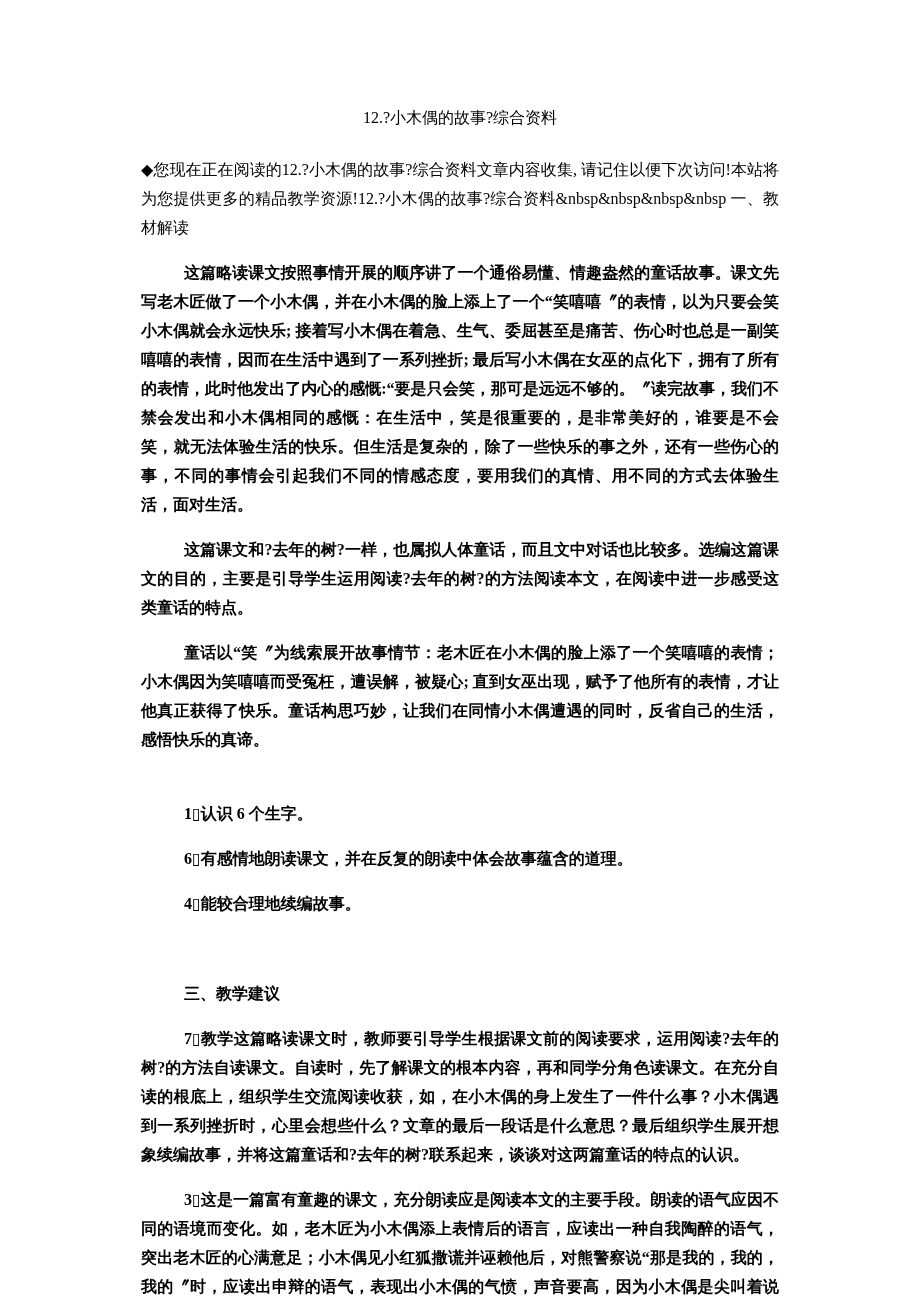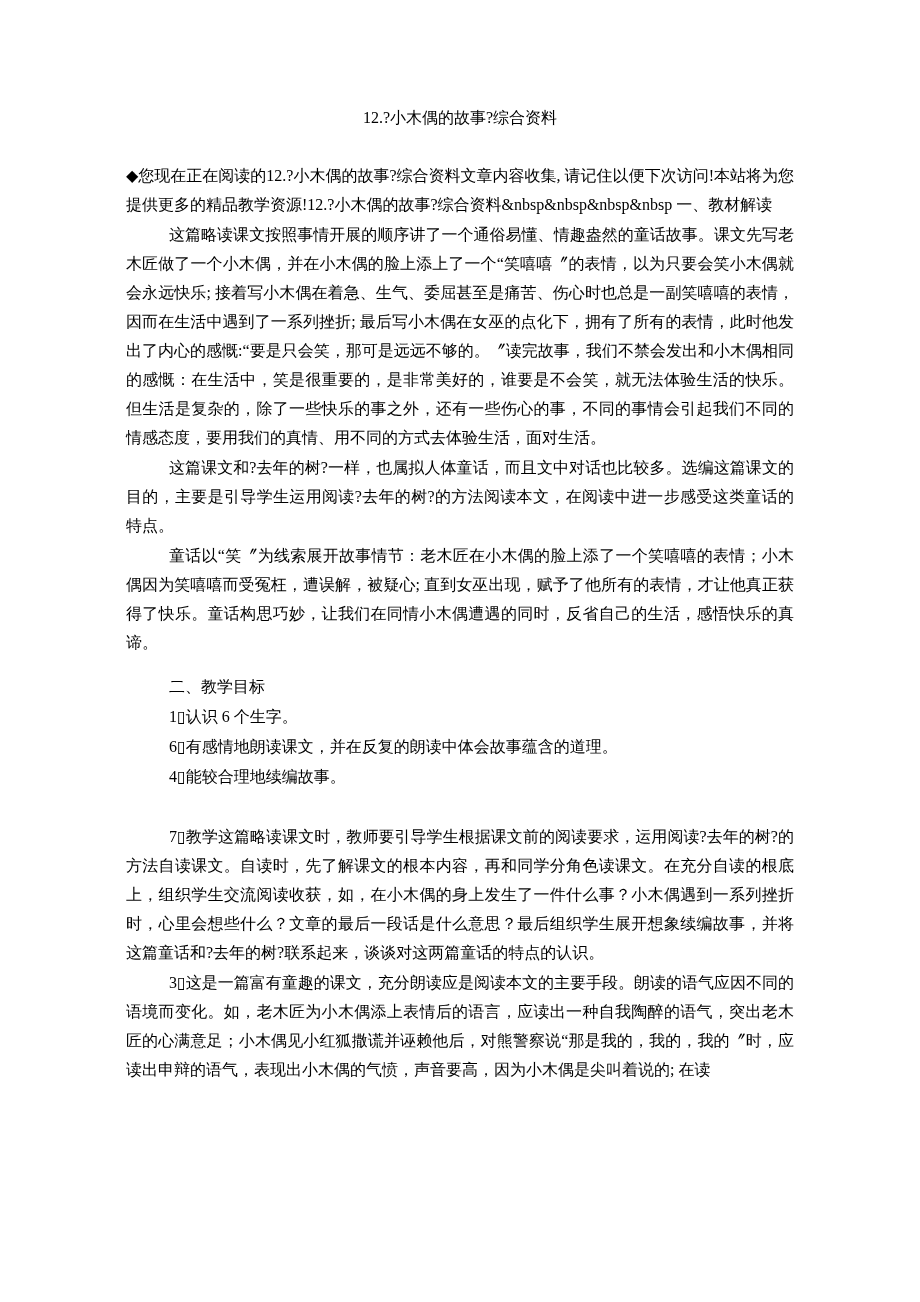--- a/index.html
+++ b/index.html
@@ -11,34 +11,35 @@
     height: 1302px;
     background: #ffffff;
     color: #000000;
     font-family: "Liberation Serif", "DejaVu Serif", serif;
     overflow: hidden;
   }
   .page {
     padding: 103px 125px 0 125px;
   }
   .title {
-    margin: 0 0 29px 0;
+    margin: 0 0 23px 0;
     font-size: 16px;
     font-weight: 400;
     line-height: 29px;
     text-align: center;
   }
   .para {
-    margin: 1px;
+    margin: 16px;
     font-size: 16px;
     line-height: 29px;
     text-align: justify;
   }
   .indent {
     text-indent: 43px;
+    font-weight: bold;
   }
   .spacer-sm { height: 13px; }
   .spacer-lg { height: 29px; }
 </style>
 </head>
 <body>
 
 <div class="page">
 
   <p class="title">12.?小木偶的故事?综合资料</p>
@@ -46,30 +47,30 @@
   <p class="para">◆您现在正在阅读的12.?小木偶的故事?综合资料文章内容收集, 请记住以便下次访问!本站将为您提供更多的精品教学资源!12.?小木偶的故事?综合资料&amp;nbsp&amp;nbsp&amp;nbsp&amp;nbsp 一、教材解读</p>
 
   <p class="para indent">这篇略读课文按照事情开展的顺序讲了一个通俗易懂、情趣盎然的童话故事。课文先写老木匠做了一个小木偶，并在小木偶的脸上添上了一个“笑嘻嘻〞的表情，以为只要会笑小木偶就会永远快乐; 接着写小木偶在着急、生气、委屈甚至是痛苦、伤心时也总是一副笑嘻嘻的表情，因而在生活中遇到了一系列挫折; 最后写小木偶在女巫的点化下，拥有了所有的表情，此时他发出了内心的感慨:“要是只会笑，那可是远远不够的。〞读完故事，我们不禁会发出和小木偶相同的感慨：在生活中，笑是很重要的，是非常美好的，谁要是不会笑，就无法体验生活的快乐。但生活是复杂的，除了一些快乐的事之外，还有一些伤心的事，不同的事情会引起我们不同的情感态度，要用我们的真情、用不同的方式去体验生活，面对生活。</p>
 
   <p class="para indent">这篇课文和?去年的树?一样，也属拟人体童话，而且文中对话也比较多。选编这篇课文的目的，主要是引导学生运用阅读?去年的树?的方法阅读本文，在阅读中进一步感受这类童话的特点。</p>
 
   <p class="para indent">童话以“笑〞为线索展开故事情节：老木匠在小木偶的脸上添了一个笑嘻嘻的表情；小木偶因为笑嘻嘻而受冤枉，遭误解，被疑心; 直到女巫出现，赋予了他所有的表情，才让他真正获得了快乐。童话构思巧妙，让我们在同情小木偶遭遇的同时，反省自己的生活，感悟快乐的真谛。</p>
 
   <div class="spacer-sm"></div>
 
-  <p class="para indent">二、教学目标</p>
 
   <p class="para indent">1▯认识 6 个生字。</p>
 
   <p class="para indent">6▯有感情地朗读课文，并在反复的朗读中体会故事蕴含的道理。</p>
 
 
   <p class="para indent">4▯能较合理地续编故事。</p>
 
   <div class="spacer-lg"></div>
 
+  <p class="para indent">三、教学建议</p>
 
 
   <p class="para indent">7▯教学这篇略读课文时，教师要引导学生根据课文前的阅读要求，运用阅读?去年的树?的方法自读课文。自读时，先了解课文的根本内容，再和同学分角色读课文。在充分自读的根底上，组织学生交流阅读收获，如，在小木偶的身上发生了一件什么事？小木偶遇到一系列挫折时，心里会想些什么？文章的最后一段话是什么意思？最后组织学生展开想象续编故事，并将这篇童话和?去年的树?联系起来，谈谈对这两篇童话的特点的认识。</p>
 
   <p class="para indent">3▯这是一篇富有童趣的课文，充分朗读应是阅读本文的主要手段。朗读的语气应因不同的语境而变化。如，老木匠为小木偶添上表情后的语言，应读出一种自我陶醉的语气，突出老木匠的心满意足；小木偶见小红狐撒谎并诬赖他后，对熊警察说“那是我的，我的，我的〞时，应读出申辩的语气，表现出小木偶的气愤，声音要高，因为小木偶是尖叫着说的; 在读</p>
 
 </div>
 
 </body></html>

